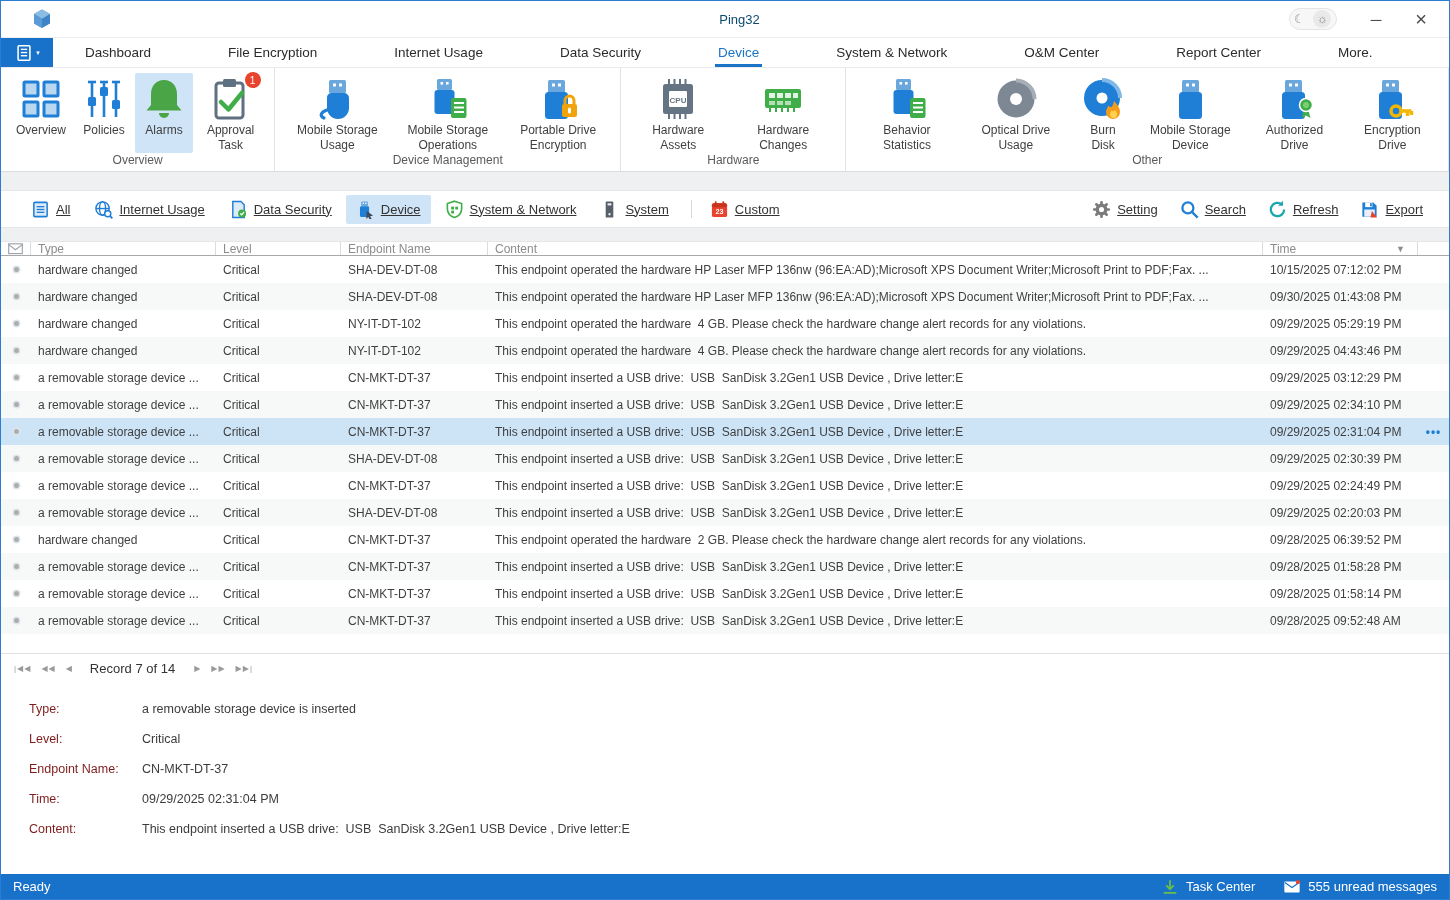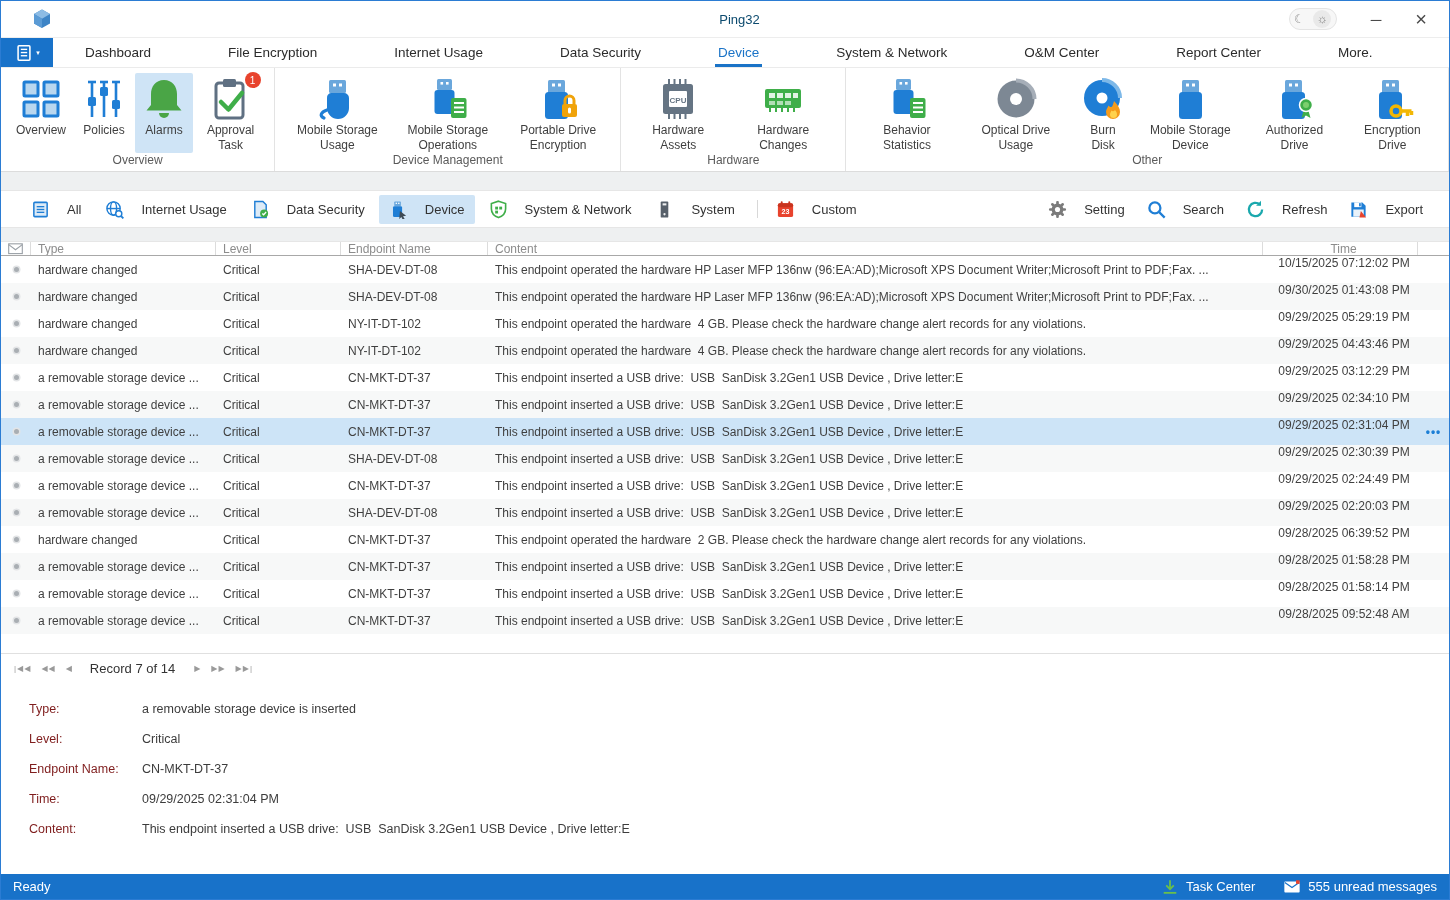--- a/index.html
+++ b/index.html
@@ -47,37 +47,37 @@
   .badge { position: absolute; top: -5px; right: -8px; background: #e8432d; color: #fff; font-size: 10px; width: 16px; height: 16px; border-radius: 50%; display: flex; align-items: center; justify-content: center; }
   .rlabel { font-size: 12px; color: #3f3f3f; text-align: center; line-height: 15px; margin-top: 2px; max-width: 102px; }
   .rgrouplabel { height: 19px; text-align: center; font-size: 12px; color: #5a5a5a; }
 
   
   .workspace { flex: 1; display: flex; flex-direction: column; background: #eef0f1; }
   .gap1 { height: 18px; flex: none; }
   .gap2 { height: 13px; flex: none; }
   .filterbar { height: 38px; background: #fff; display: flex; align-items: center; justify-content: space-between; padding: 0 14px 0 20px; border-top: 1px solid #e6e6e6; border-bottom: 1px solid #e6e6e6; flex: none; }
   .ftabs, .factions { display: flex; align-items: center; }
-  .ftab { display: flex; align-items: center; gap: 17px; padding: 5px 10px; margin-right: 4px; font-size: 13px; color: #333; border-radius: 2px; cursor: pointer; white-space: nowrap; }
+  .ftab { display: flex; align-items: center; gap: 6px; padding: 5px 10px; margin-right: 4px; font-size: 13px; color: #333; border-radius: 2px; cursor: pointer; white-space: nowrap; text-decoration: underline; }
   .ftab.active { background: #cfe4f6; }
   .ficon { width: 19px; height: 19px; display: inline-flex; }
   .ficon svg { width: 19px; height: 19px; }
   .vsep { width: 1px; height: 18px; background: #d8d8d8; margin: 0 8px; }
   .factions .ftab { margin-right: 2px; }
 
   
   .tablearea { background: #fff; flex: 1; display: flex; flex-direction: column; border-top: 1px solid #e6e6e6; }
   .thead { height: 14px; display: flex; align-items: stretch; border-bottom: 1px solid #a8a8a8; flex: none; }
   .cell { overflow: hidden; white-space: nowrap; display: flex; align-items: center; padding-left: 7px; flex: none; }
   .c-icon { width: 30px; justify-content: center; padding-left: 0; }
   .c-type { width: 185px; }
   .c-level { width: 125px; }
   .c-endpoint { width: 147px; }
   .c-content { width: 775px; white-space: pre; }
-  .c-time { width: 155px; flex-direction: column; }
+  .c-time { width: 155px; }
   .c-gutter { flex: 1; justify-content: center; padding-left: 0; }
   .hcell { font-size: 12px; color: #8c8c8c; border-right: 1px solid #dcdcdc; }
   .thead .c-icon { border-right: 1px solid #dcdcdc; }
   .hicon { width: 17px; height: 17px; display: inline-flex; }
   .hicon svg { width: 17px; height: 17px; }
   .harrow { margin-left: auto; padding-right: 12px; font-size: 9px; color: #8c8c8c; cursor: pointer; }
   .tbody { flex: none; }
   .trow { height: 27px; display: flex; align-items: stretch; font-size: 12px; color: #3f3f3f; background: #fff; cursor: pointer; }
   .trow.alt { background: #f7f8f8; }
   .trow.selected { background: #cde4f7; }

